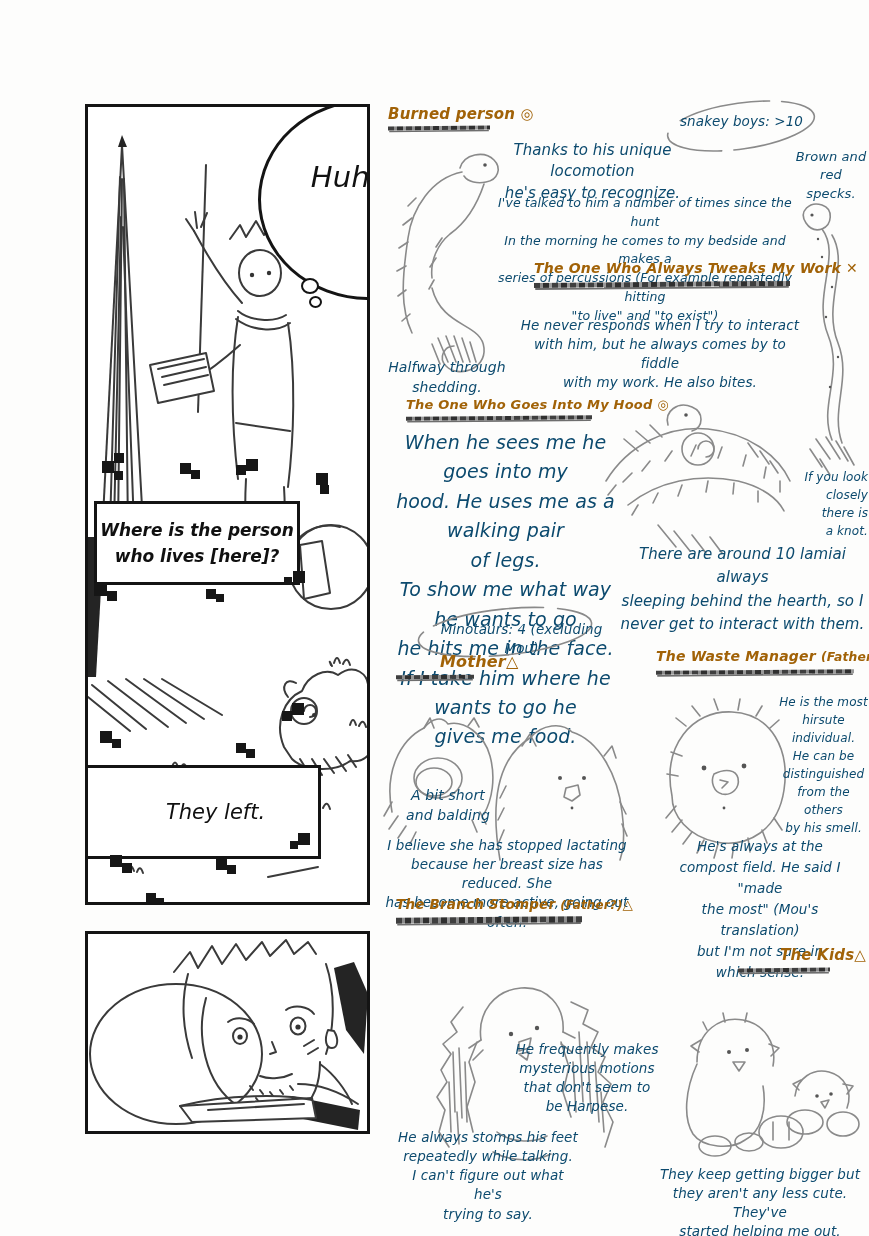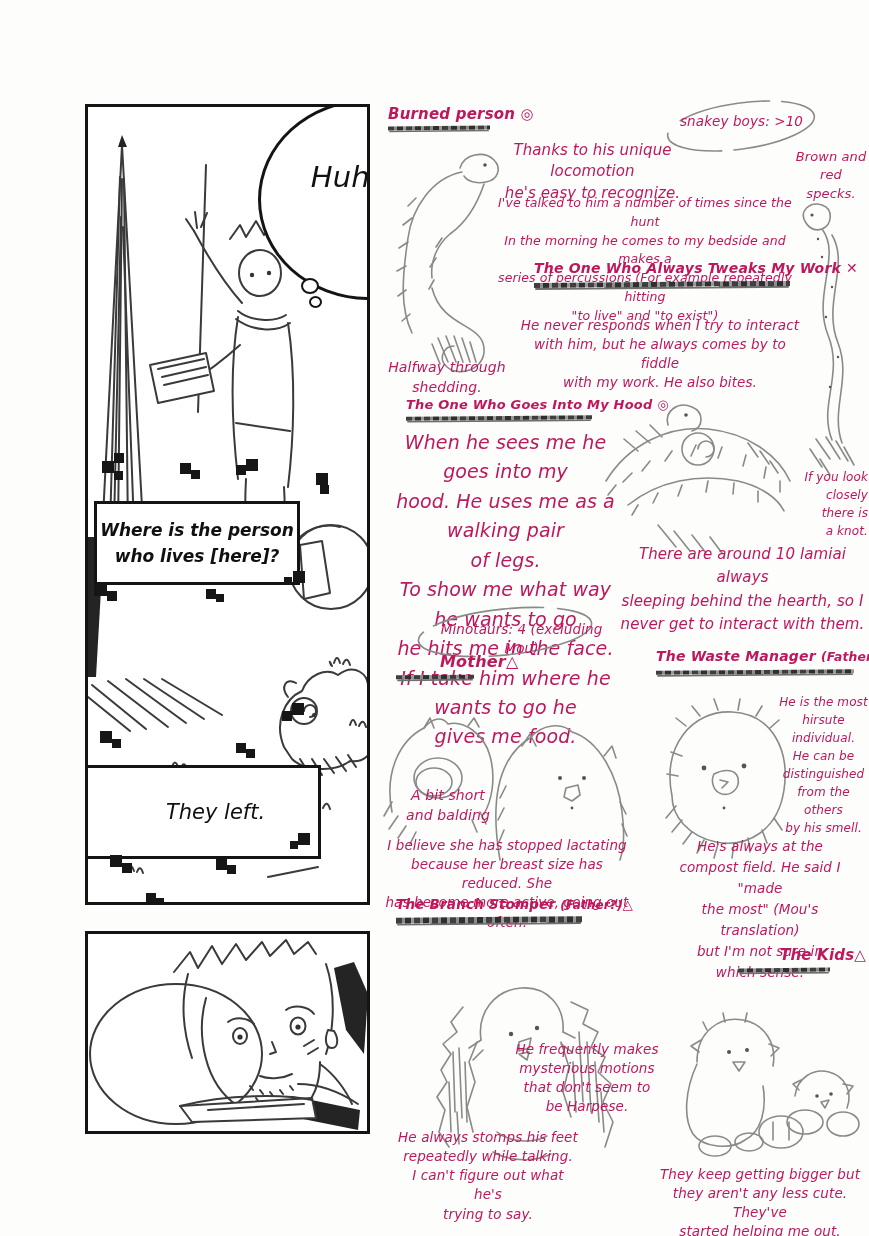--- a/index.html
+++ b/index.html
@@ -1,21 +1,21 @@
 <!DOCTYPE html>
 <html><head>
 <meta charset="utf-8">
 <style>
   html,body{margin:0;padding:0;background:#ffffff;}
   #page{position:relative;width:869px;height:1236px;background:#fdfdfc;overflow:hidden;
         font-family:"DejaVu Sans","Liberation Sans",sans-serif;}
   .abs{position:absolute;}
-  .txt{white-space:pre-line;font-style:italic;color:#be185d;text-align:center;
+  .txt{white-space:pre-line;font-style:italic;color:#0c4a6e;text-align:center;
        line-height:1.42;letter-spacing:.1px;}
-  .hdr{font-style:italic;font-weight:700;color:#be185d;white-space:nowrap;letter-spacing:.2px;}
+  .hdr{font-style:italic;font-weight:700;color:#a16207;white-space:nowrap;letter-spacing:.2px;}
   .sub{font-weight:600;font-size:.88em;}
   .scr{position:absolute;height:4px;transform:rotate(-.5deg);
        background:repeating-linear-gradient(90deg,#3f3f3f 0 6px,#8c8c8c 6px 9px,#2f2f2f 9px 15px,#9a9a9a 15px 18px);
        box-shadow:0 3px 0 -1.2px #6e6e6e;}
   .panel{position:absolute;background:#fff;border:3px solid #141414;overflow:hidden;}
   .bubble{position:absolute;background:#fff;border:3px solid #141414;display:flex;
           align-items:center;justify-content:center;white-space:pre-line;font-style:italic;
           color:#101010;text-align:center;z-index:3;}
   svg.sketch *{fill:none;stroke:#8a8a8a;stroke-width:1.6;stroke-linecap:round;stroke-linejoin:round;}
   svg.sketch .dk{stroke:#5f5f5f;}

